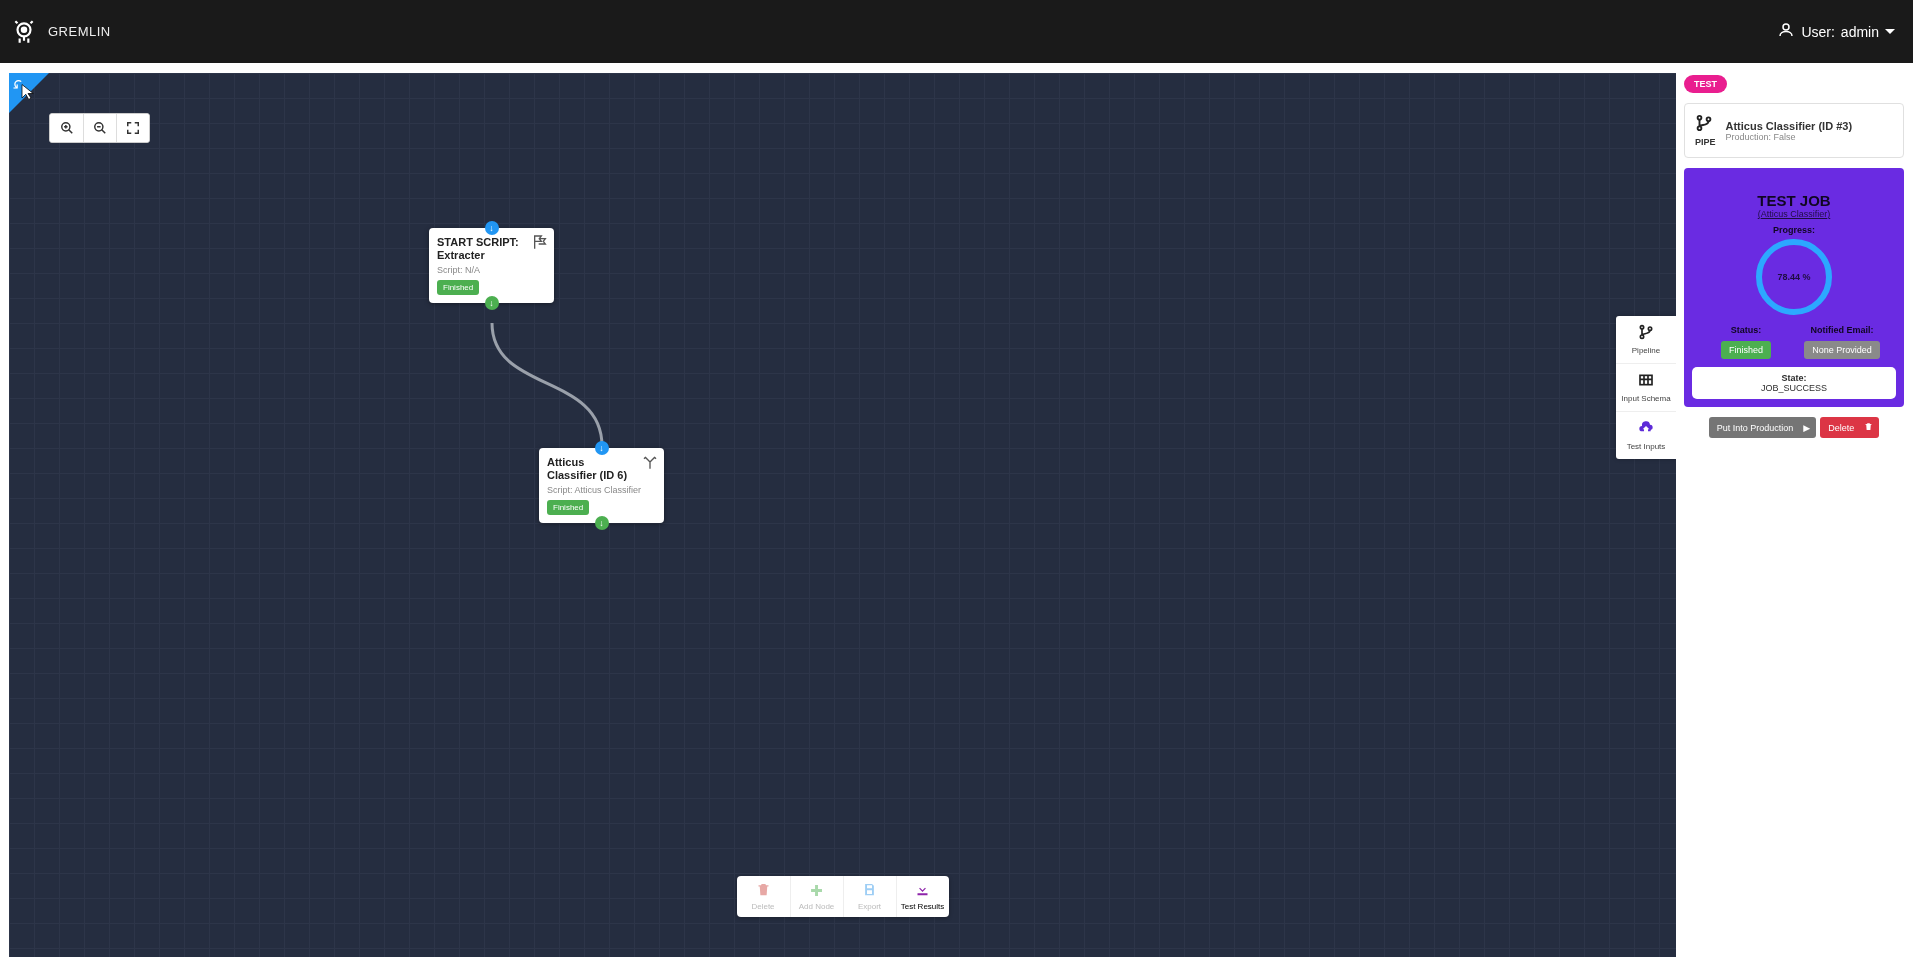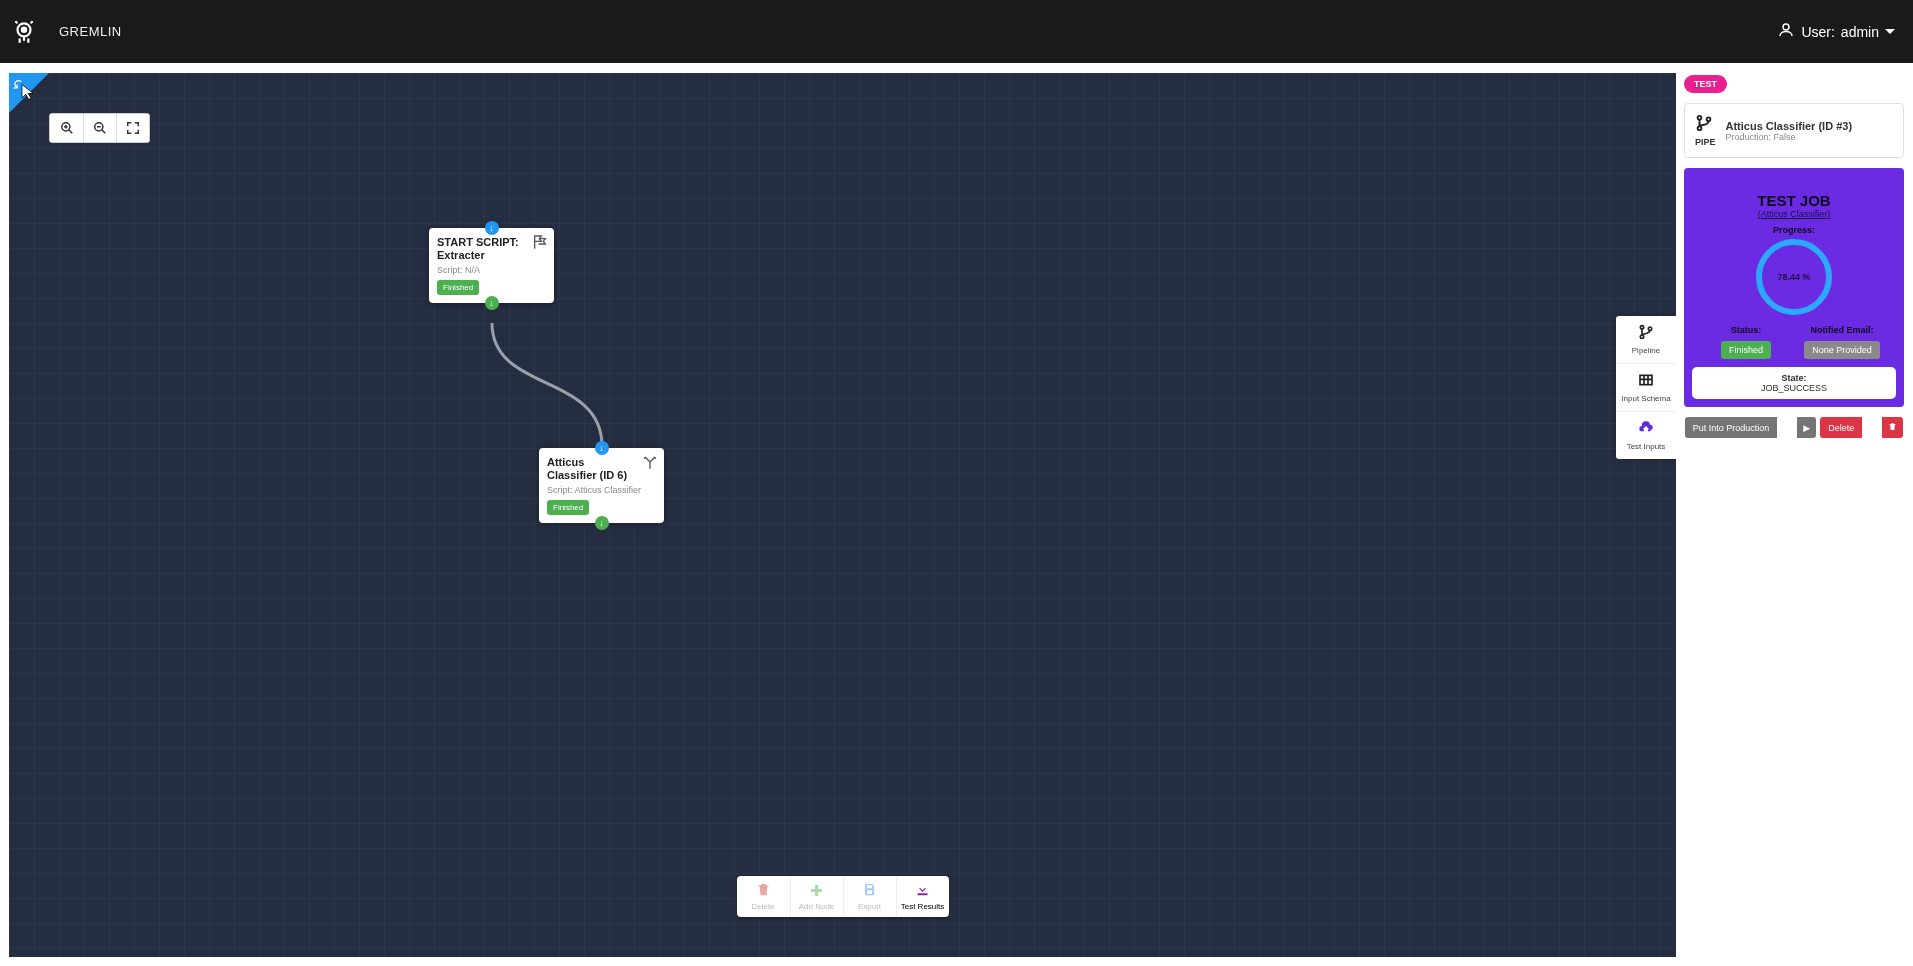--- a/index.html
+++ b/index.html
@@ -4,21 +4,21 @@
 <style>
   * { box-sizing: border-box; margin: 0; padding: 0; font-family: Arial, Helvetica, sans-serif; }
   html, body { width: 100%; height: 100%; background: #fff; overflow: hidden; }
 
   
   .top-header {
     height: 63px; width: 100%; background: #1a1a1a; color: #fff;
     display: flex; align-items: center; justify-content: space-between;
     padding: 0 18px 0 10px;
   }
-  .brand { display: flex; align-items: center; gap: 21px; }
+  .brand { display: flex; align-items: center; gap: 10px; }
   .brand-logo { width: 28px; height: 28px; display: flex; align-items: center; justify-content: center; }
   .brand-text { font-size: 13px; letter-spacing: .5px; font-weight: 500; color: #eee; }
   .user-menu { display: flex; align-items: center; gap: 6px; font-size: 14px; cursor: pointer; }
   .caret-down { width: 0; height: 0; border-left: 5px solid transparent; border-right: 5px solid transparent; border-top: 5px solid #fff; }
 
   
   .main-wrap { position: absolute; top: 73px; left: 9px; right: 9px; bottom: 9px; display: flex; gap: 8px;}
   .canvas-area { position: relative; flex: 1; min-width: 0; background: #252d40;
     background-image:
       linear-gradient(#2d3549 1px, transparent 1px),
@@ -116,21 +116,21 @@
   .jbadge.gray { background:#8a8a8a;}
   .state-box { background:#fff; border-radius:5px; padding:6px 4px; margin-top:8px;}
   .state-box .slabel{ font-size:9px; font-weight:700;}
   .state-box .sval{ font-size:9px;}
 
   .action-row { display:flex; gap:4px; justify-content:center;}
   .btn { font-size:9px; color:#fff; border:none; border-radius:3px 0 0 3px; padding:5px 8px; cursor:pointer;}
   .btn-secondary { background:#757575;}
   .btn-danger { background:#dc3545;}
   .btn-icon-attach { border-radius:0 3px 3px 0; padding:5px 6px; margin-left:-4px; font-size:9px;}
-  .btn-wrap { display:flex;gap:24px;}
+  .btn-wrap { display:flex;}
 </style>
 </head>
 <body>
 
 <div class="top-header">
   <div class="brand">
     <div class="brand-logo">
       <svg viewBox="0 0 24 24" width="26" height="26" fill="none" stroke="#fff" stroke-width="2">
         <circle cx="12" cy="10" r="6"></circle>
           <circle cx="12" cy="10" r="2" fill="#fff"></circle>

